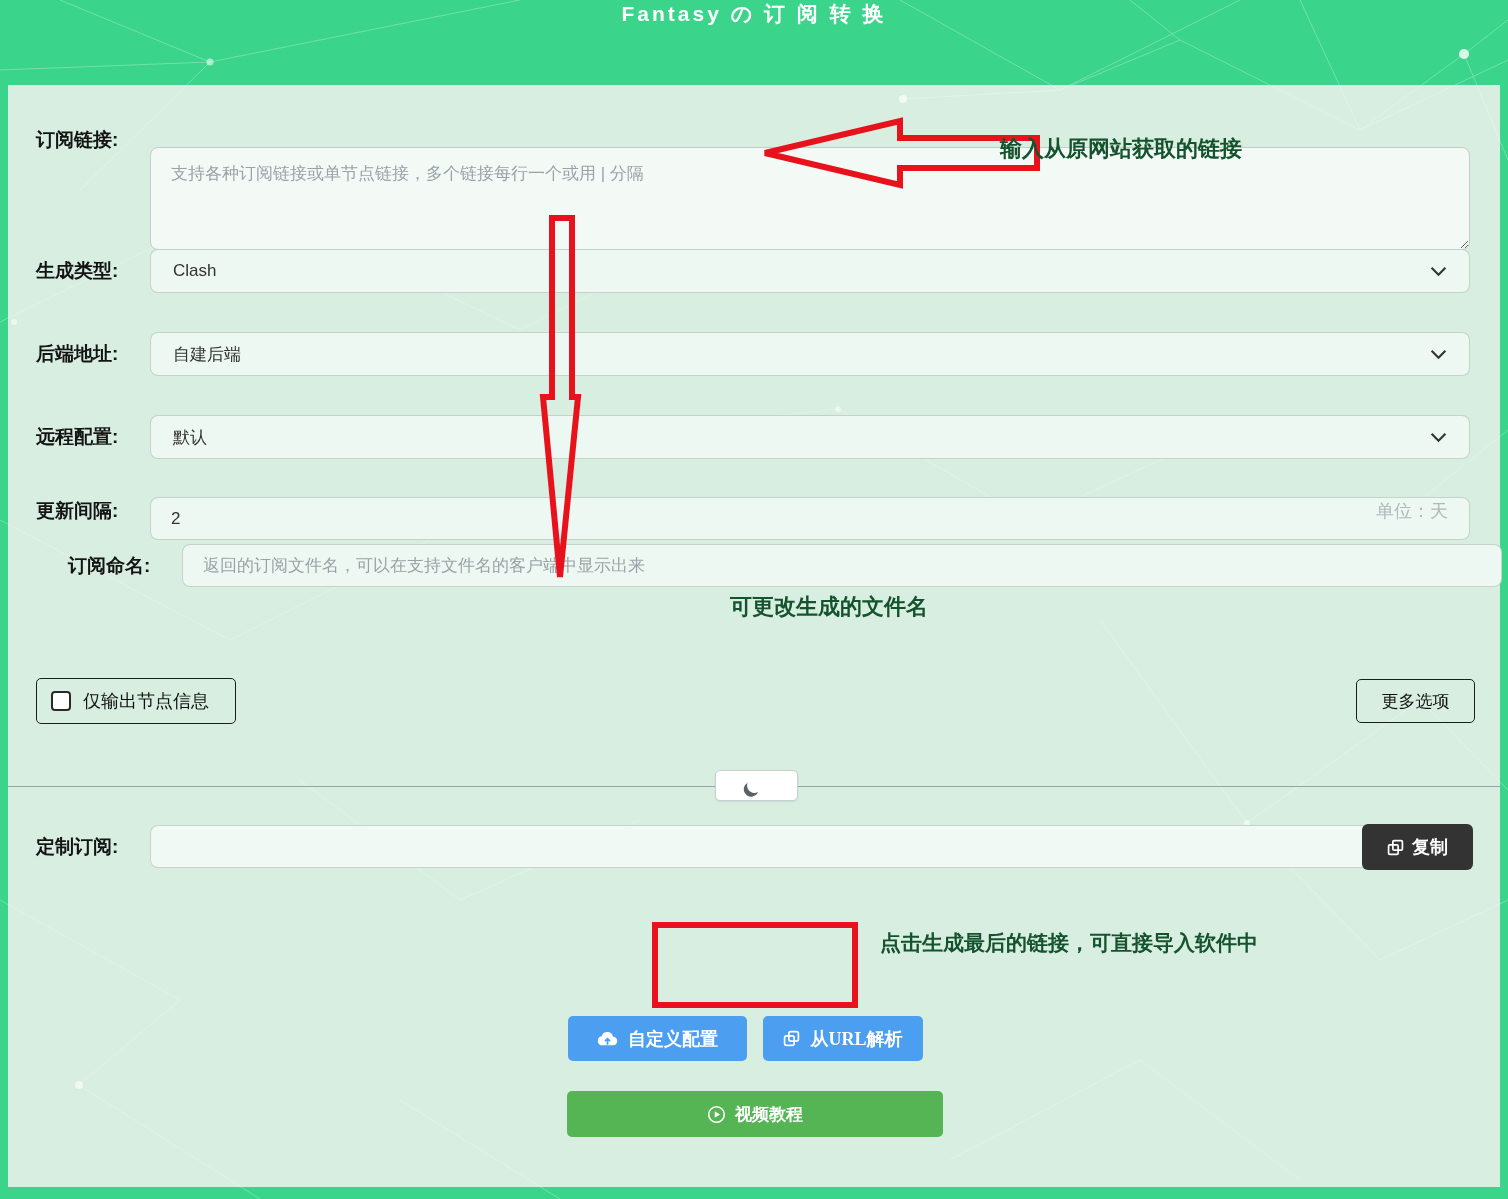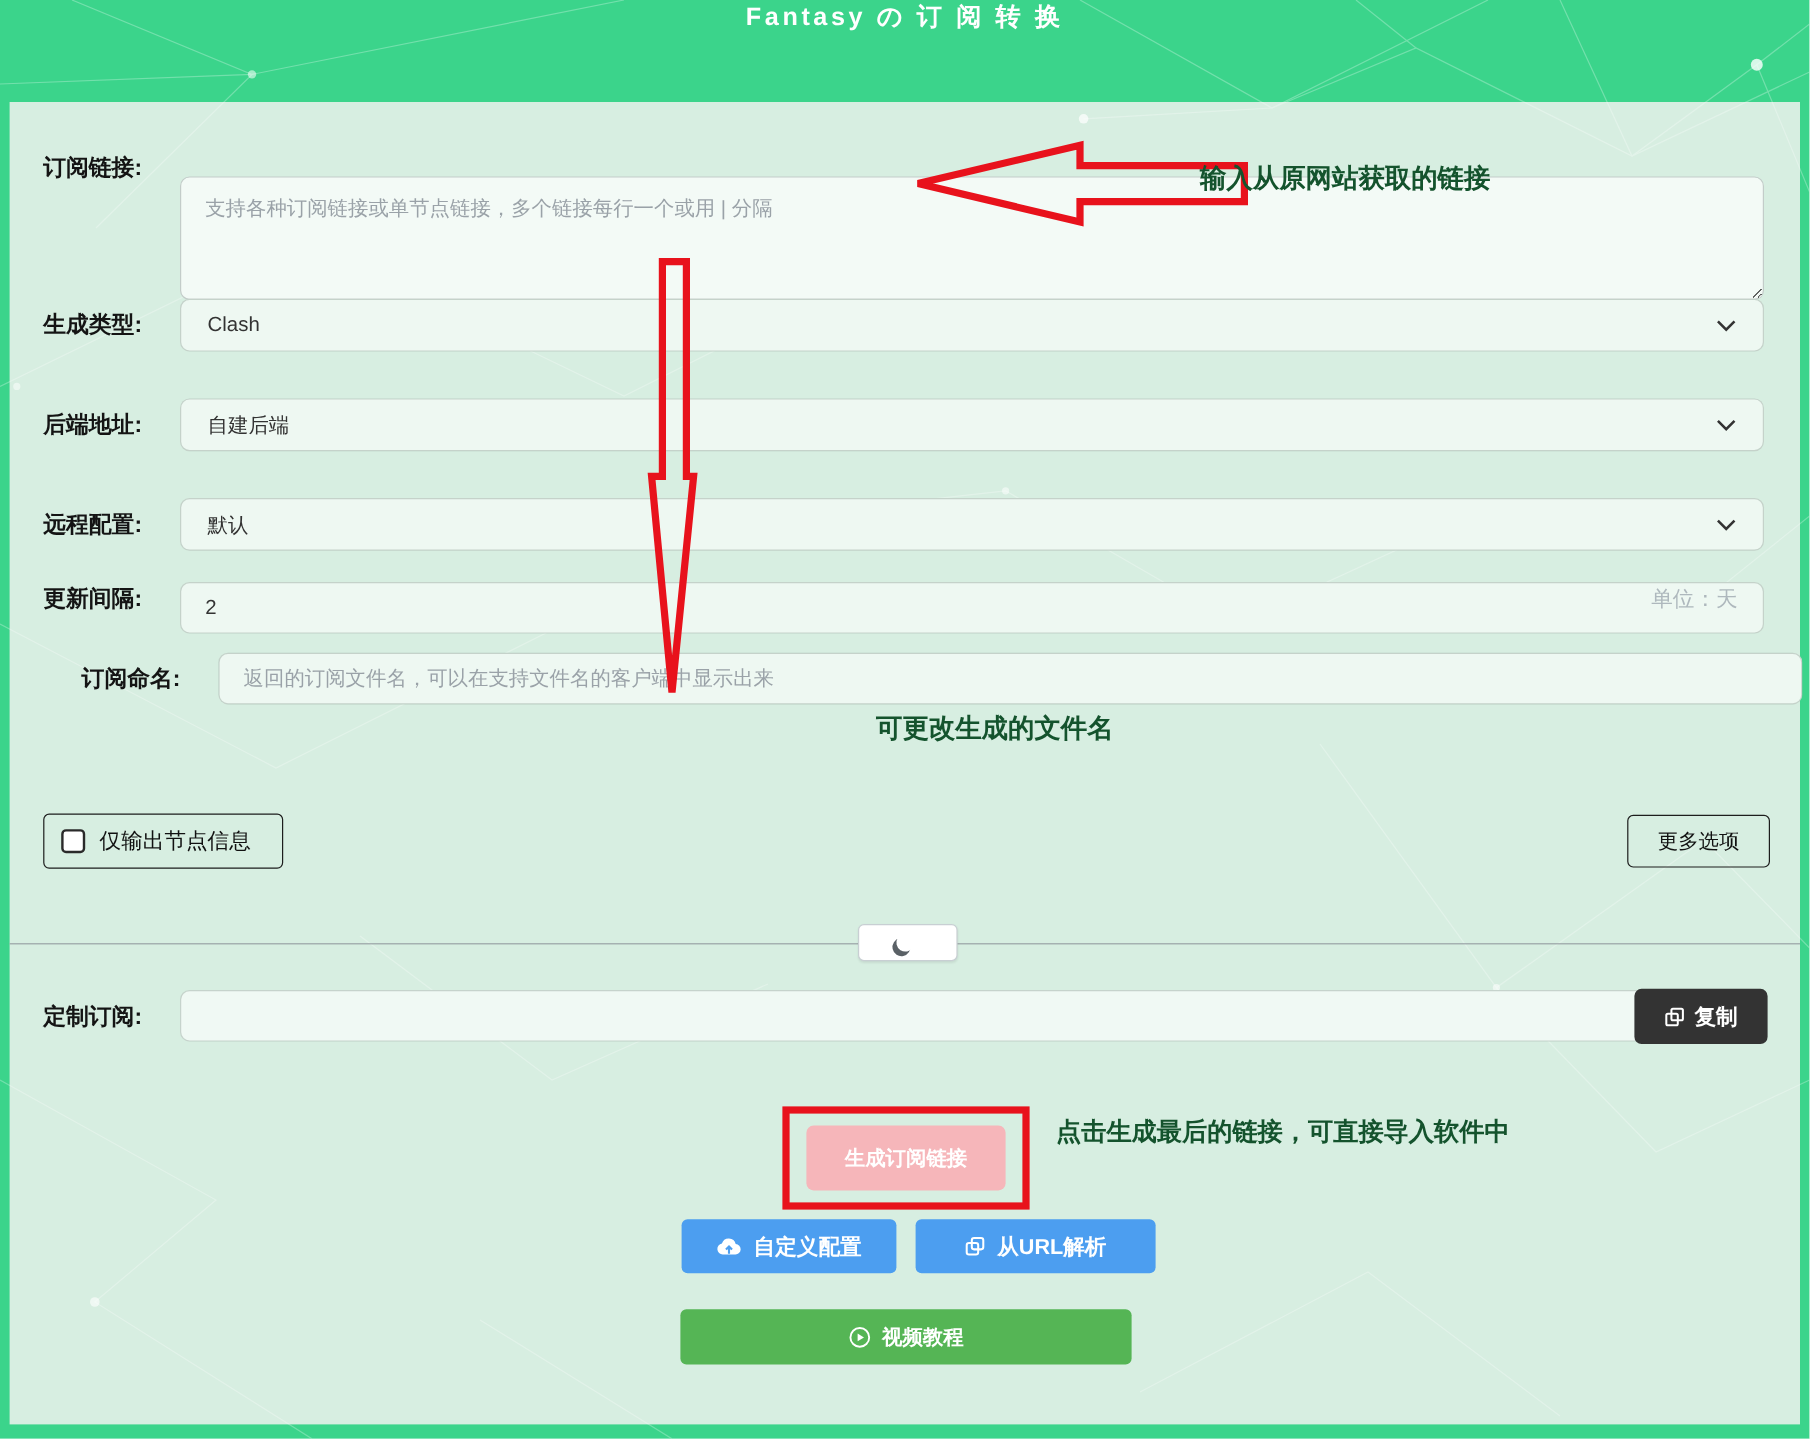--- a/index.html
+++ b/index.html
@@ -134,21 +134,21 @@
     <div class="row" style="top:415px;height:43px;">
       <span class="lbl mid">远程配置:</span>
       <div class="field select">
         <span class="sel-val">默认</span>
         <svg class="chev" viewBox="0 0 16 10" width="17" height="11">
           <path d="M1.5 1.5 L8 8 L14.5 1.5" fill="none" stroke="#333" stroke-width="2"></path>
           </svg>
       </div>
     </div>
 
-    <div class="row" style="top:485px;height:28px;">
+    <div class="row" style="top:497px;height:28px;">
       <span class="lbl mid">更新间隔:</span>
       <input class="field" type="text" value="2" style="">
       <span class="unit-hint">单位：天</span>
     </div>
 
     <div class="row" style="top:544px;height:43px;margin-left:32px;">
       <span class="lbl mid">订阅命名:</span>
       <input class="field" type="text" placeholder="返回的订阅文件名，可以在支持文件名的客户端中显示出来" style="">
     </div>
 
@@ -168,30 +168,29 @@
       <input class="field" type="text" style="background: rgb(240, 249, 244);" value="">
     </div>
     <button class="copy-btn">
       <svg viewBox="0 0 16 16" width="17" height="17">
         <rect x="5.5" y="1.5" width="9" height="9" rx="1.2" fill="none" stroke="#fff" stroke-width="1.6"></rect>
         <rect x="1.5" y="5.5" width="9" height="9" rx="1.2" fill="none" stroke="#fff" stroke-width="1.6"></rect>
         </svg>
       <span>复制</span>
     </button>
 
-    <button class="gen-btn">生成订阅链接</button>
 
     <button class="blue-btn" style="left:568px;width:179px;">
       <svg viewBox="0 0 20 16" width="21" height="17">
         <path d="M5 14.5 a4.3 4.3 0 0 1 -0.6 -8.55 A5.6 5.6 0 0 1 15.3 6.3 A4 4 0 0 1 15 14.5 Z" fill="#ffffff"></path>
         <path d="M10 14 V8.4 M7.6 10.6 L10 8.2 L12.4 10.6" stroke="#4c9ef0" stroke-width="1.7" fill="none"></path>
         </svg>
       <span>自定义配置</span>
     </button>
-    <button class="blue-btn" style="left:763px;width:200px;">
+    <button class="blue-btn" style="left:763px;width:160px;font-family:Liberation Serif, serif;">
       <svg viewBox="0 0 16 16" width="17" height="17">
         <rect x="5.5" y="1.5" width="9" height="9" rx="1.8" fill="none" stroke="#fff" stroke-width="1.6"></rect>
         <rect x="1.5" y="5.5" width="9" height="9" rx="1.8" fill="none" stroke="#fff" stroke-width="1.6"></rect>
         </svg>
       <span>从URL解析</span>
     </button>
 
     <button class="green-btn">
       <svg viewBox="0 0 18 18" width="19" height="19">
         <circle cx="9" cy="9" r="7.4" fill="none" stroke="#fff" stroke-width="1.5"></circle>

